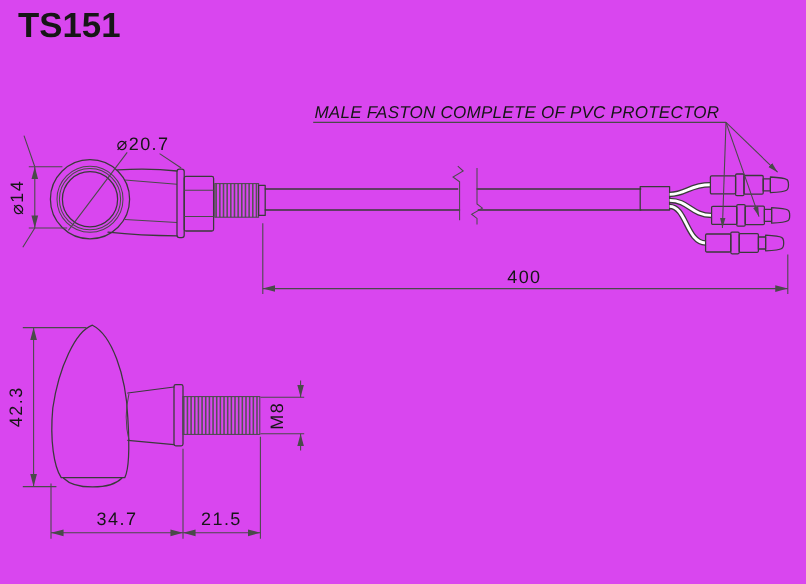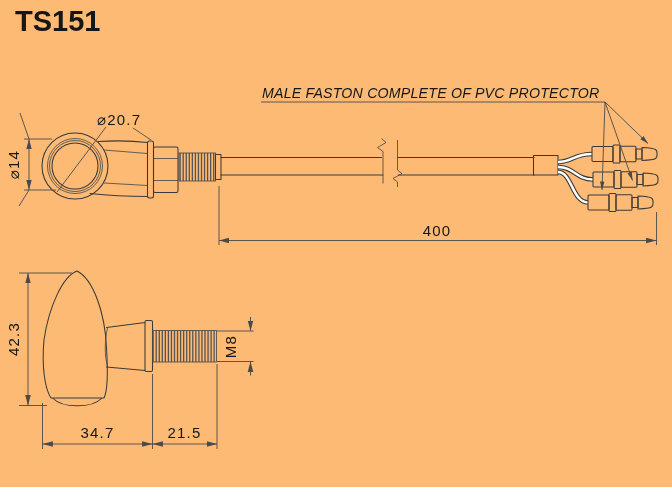--- a/index.html
+++ b/index.html
@@ -1,19 +1,19 @@
 <!DOCTYPE html>
 <html><head>
 <meta charset="utf-8">
 <style>
   html,body{margin:0;padding:0;background:#fff;}
   #stage{
     position:relative;
     width:672px;height:487px;
-    background:#fdba74;
+    background:#d946ef;
     font-family:"Liberation Sans", sans-serif;
     overflow:hidden;
   }
   svg{display:block;}
   .outline{fill:none;stroke:#3a3a3a;stroke-width:1.05;stroke-linecap:round;stroke-linejoin:round;}
   .thin{fill:none;stroke:#4a4a4a;stroke-width:0.85;stroke-linecap:butt;}
   .dim{fill:none;stroke:#4a4a4a;stroke-width:0.9;}
   .wireCore{fill:none;stroke:#3a3a3a;stroke-width:4.6;}
   .wireGap{fill:none;stroke:#ffffff;stroke-width:2.4;}
   .thread{fill:none;stroke:#555;stroke-linecap:butt;}

